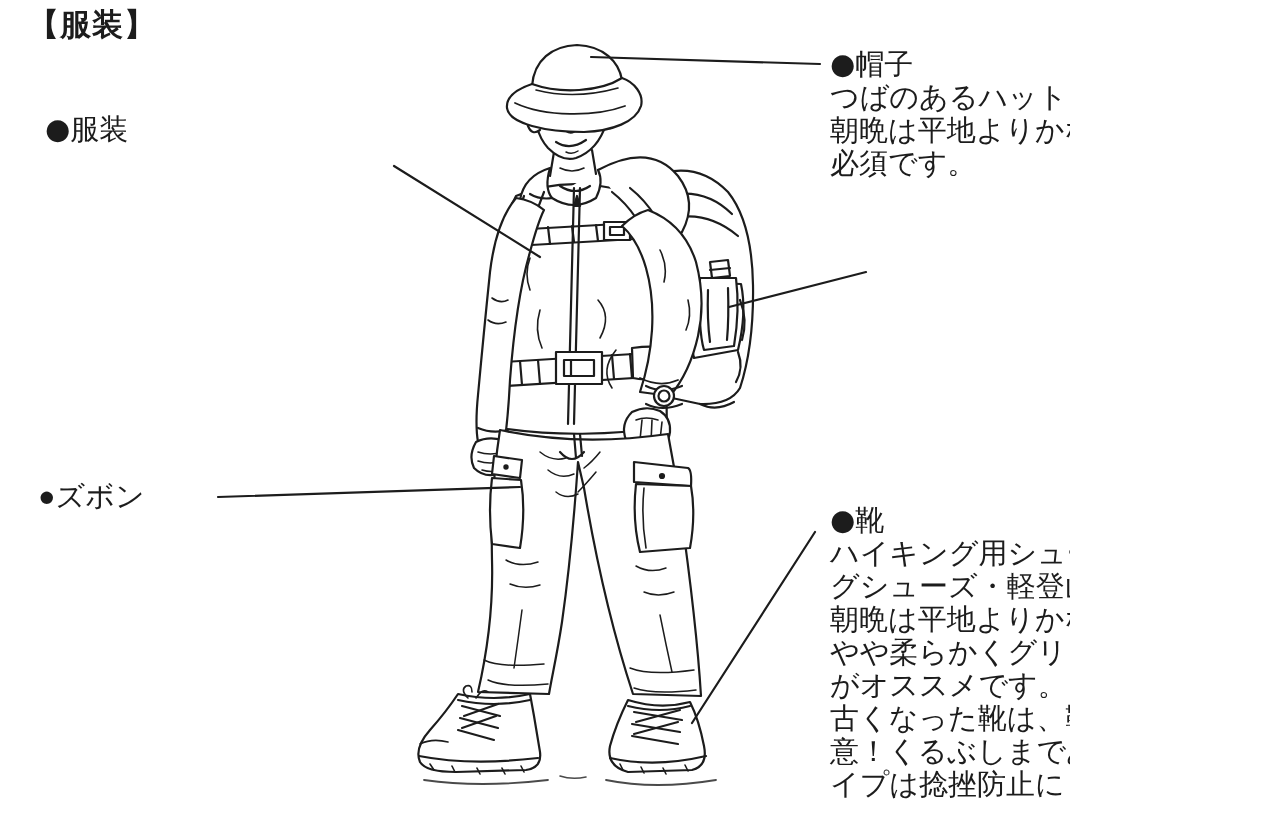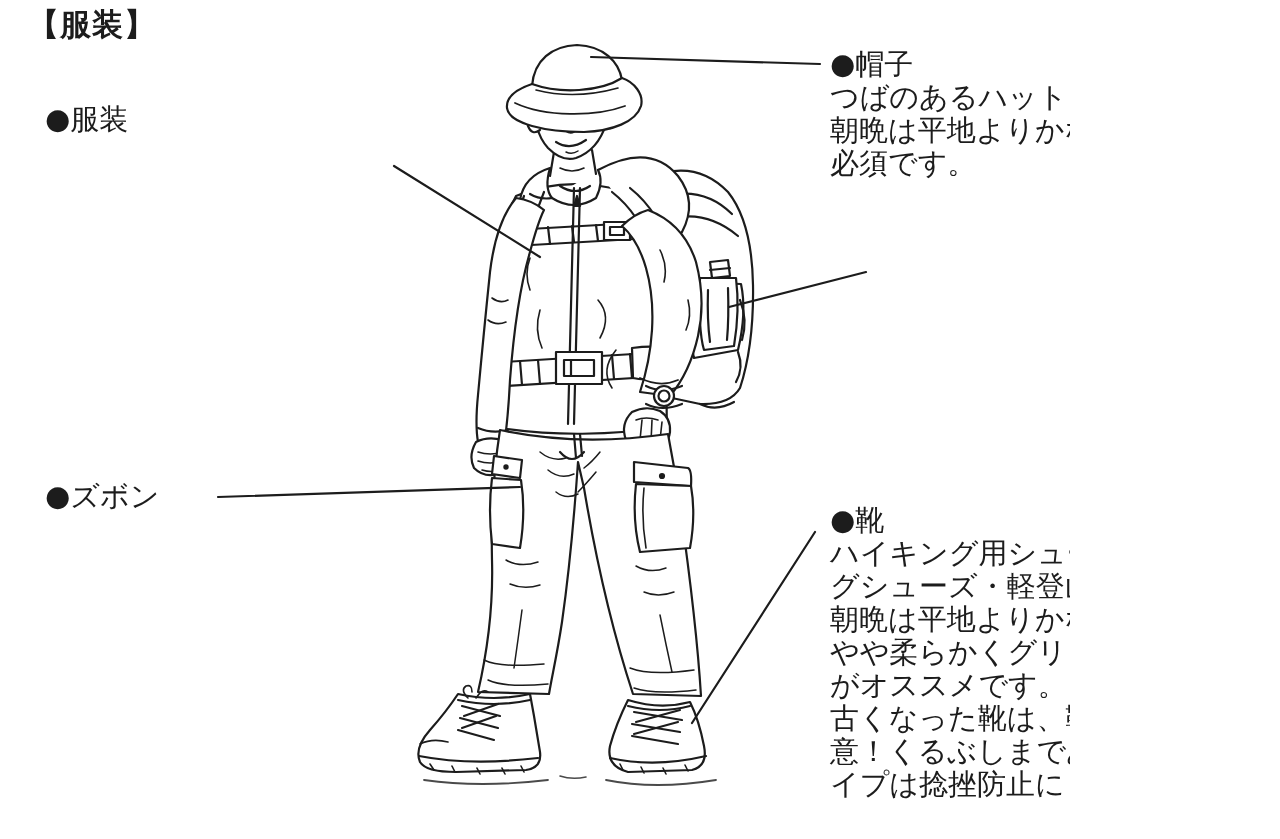--- a/index.html
+++ b/index.html
@@ -6,22 +6,22 @@
   .canvas{
     position:relative;width:1070px;height:839px;background:#ffffff;overflow:hidden;
     font-family:"DejaVu Sans","Liberation Sans",sans-serif;color:#1c1c1c;
   }
   .page-title{
     position:absolute;left:28px;top:4px;font-size:31px;font-weight:bold;letter-spacing:1px;
   }
   .ann{position:absolute;font-size:29px;line-height:33px;}
   .ann .ann-heading{font-weight:500;}
   .ann .ann-body{white-space:pre;font-weight:500;}
-  #ann-outfit{left:45px;top:103px;}
-  #ann-pants{left:45px;top:480px;}
+  #ann-outfit{left:45px;top:113px;}
+  #ann-pants{left:38px;top:480px;font-family:Liberation Serif, serif;}
   #ann-hat{left:830px;top:48px;}
   #ann-backpack{left:875px;top:254px;}
   #ann-shoes{left:830px;top:504px;}
   .figure{position:absolute;left:395px;top:35px;width:450px;height:790px;}
   .leader-overlay{position:absolute;left:0;top:0;width:1280px;height:839px;pointer-events:none;}
 </style>
 </head>
 <body>
 
 <div class="canvas">

